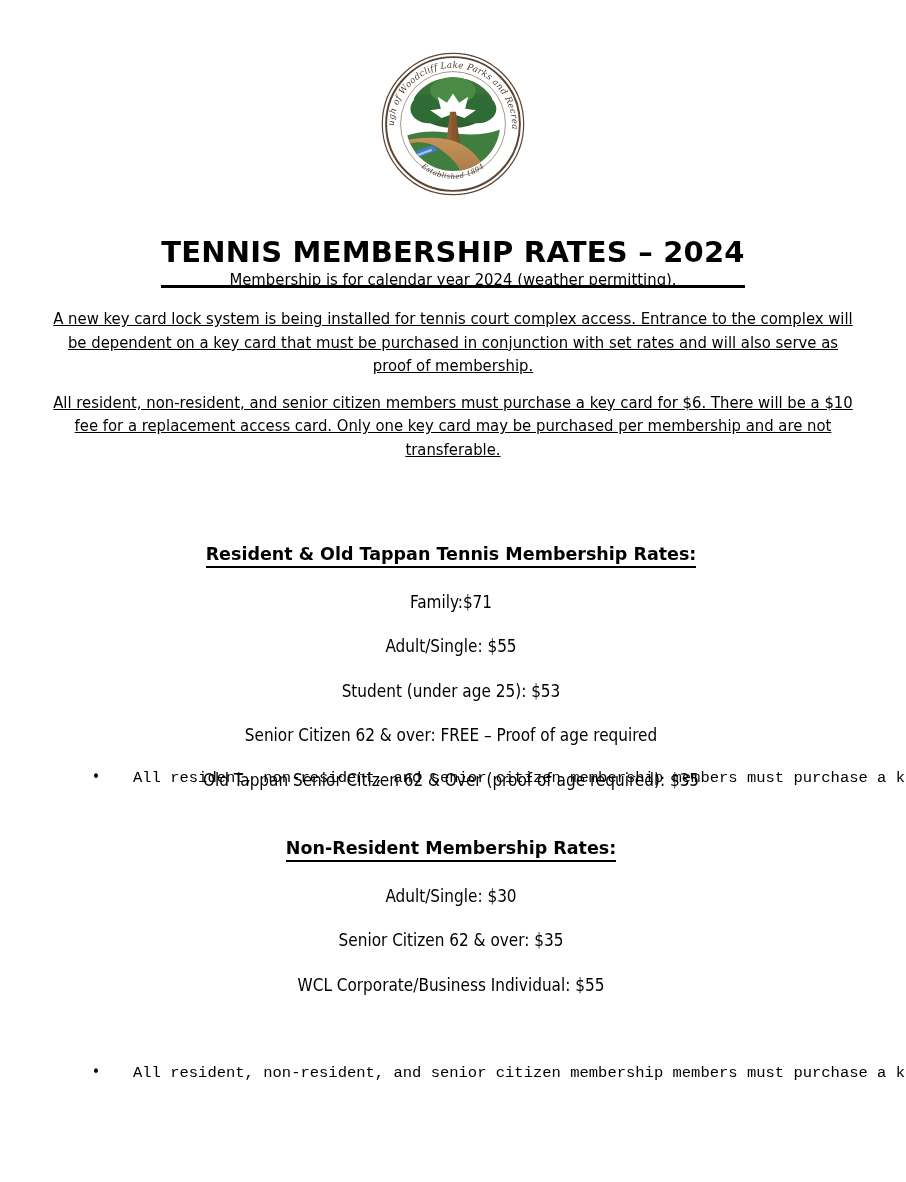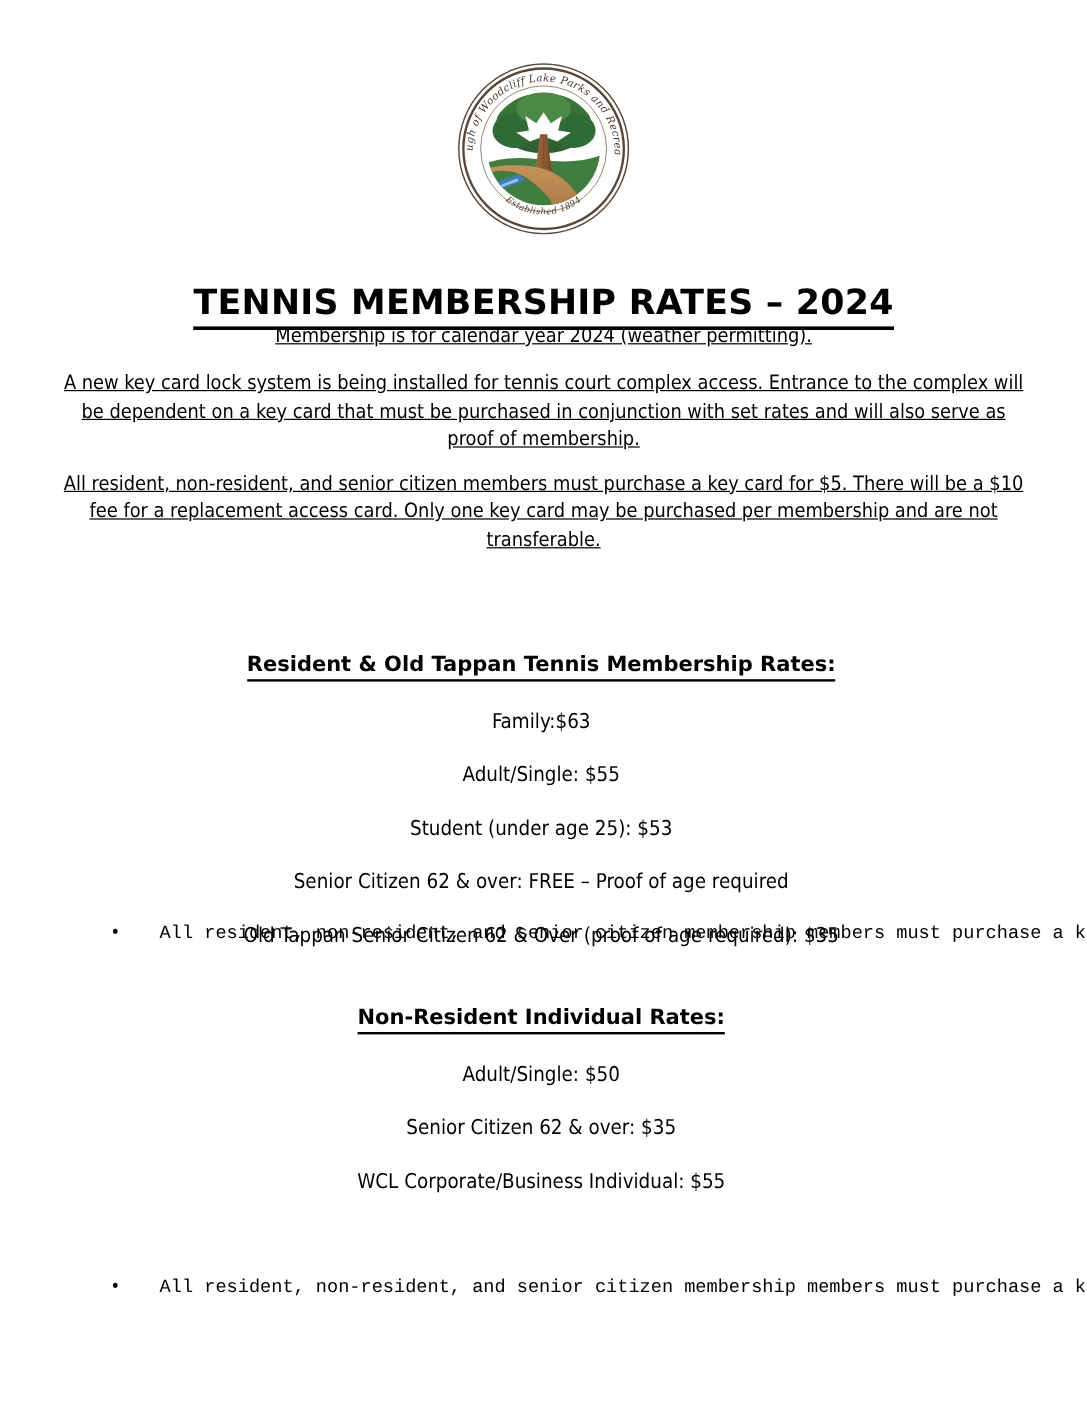--- a/index.html
+++ b/index.html
@@ -51,21 +51,21 @@
     font-family: "DejaVu Sans", sans-serif;
     font-size: 29px;
     font-weight: bold;
     letter-spacing: 0.2px;
     line-height: 1.1;
     white-space: nowrap;
   }
   .doc-title .ul {
     display: inline-block;
     border-bottom: 3px solid #000;
-    padding-bottom: 3px;
+    padding-bottom: 16px;
   }
 
   
   .intro {
     position: absolute;
     left: 48px;
     right: 48px;
     top: 268px;
     text-align: center;
     font-family: "DejaVu Sans Condensed", "Liberation Sans Narrow", "Liberation Sans", sans-serif;
@@ -210,44 +210,44 @@
     </div>
   </div>
 
   <h1 class="doc-title">
     <span class="ul">TENNIS MEMBERSHIP RATES – 2024</span>
   </h1>
 
   <div class="intro">
     <p class="p1">Membership is for calendar year 2024 (weather permitting).</p>
     <p>A new key card lock system is being installed for tennis court complex access.  Entrance to the complex will be dependent on a key card that must be purchased in conjunction with set rates and will also serve as proof of membership.</p>
-    <p>All resident, non-resident, and senior citizen members must purchase a key card for $5.  There will be a $10 fee for a replacement access card.  Only one key card may be purchased per membership and are not transferable.</p>
+    <p>All resident, non-resident, and senior citizen members must purchase a key card for $6.  There will be a $10 fee for a replacement access card.  Only one key card may be purchased per membership and are not transferable.</p>
   </div>
 
   <div class="section section-1">
     <h2 class="section-head">
       <span class="ul">Resident &amp; Old Tappan Tennis Membership Rates:</span>
     </h2>
-    <p class="rate-line">Family:$63</p>
+    <p class="rate-line">Family:$71</p>
     <p class="rate-line">Adult/Single: $55</p>
     <p class="rate-line">Student (under age 25):  $53</p>
     <p class="rate-line">Senior Citizen 62 &amp; over: FREE – Proof of age required</p>
     <p class="rate-line">Old Tappan Senior Citizen 62 &amp; Over (proof of age required): $35</p>
   </div>
 
   <div class="bullet-note bullet-note-1">
     <span class="bullet-dot">•</span>
     <span class="bullet-text">All resident, non-resident, and senior citizen membership members must purchase a key card for $5.</span>
   </div>
 
   <div class="section section-2">
     <h2 class="section-head">
-      <span class="ul">Non-Resident Individual Rates:</span>
+      <span class="ul">Non-Resident Membership Rates:</span>
     </h2>
-    <p class="rate-line">Adult/Single: $50</p>
+    <p class="rate-line">Adult/Single: $30</p>
     <p class="rate-line">Senior Citizen 62 &amp; over: $35</p>
     <p class="rate-line">WCL Corporate/Business Individual: $55</p>
   </div>
 
   <div class="bullet-note bullet-note-2">
     <span class="bullet-dot">•</span>
     <span class="bullet-text">All resident, non-resident, and senior citizen membership members must purchase a key card for $5.</span>
   </div>
 
 </div>

